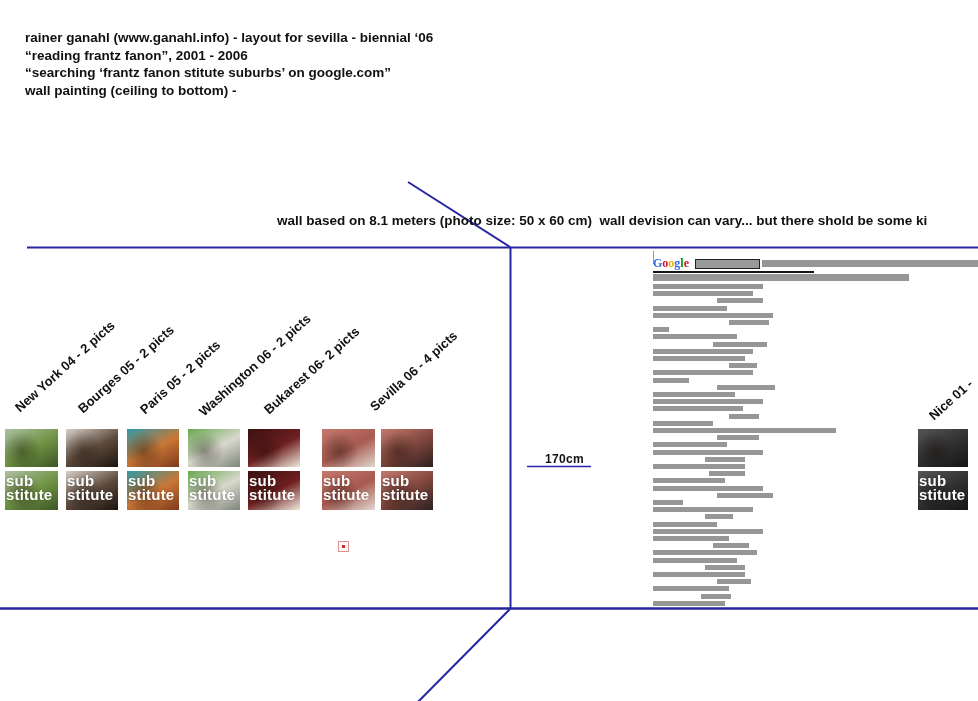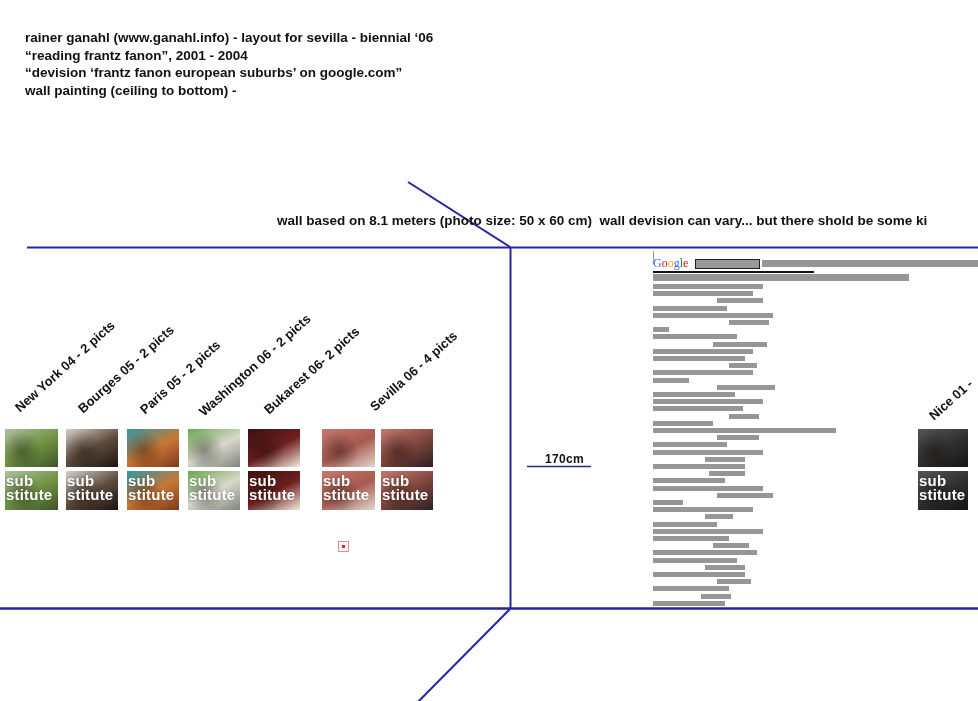--- a/index.html
+++ b/index.html
@@ -21,21 +21,21 @@
     position:absolute;left:1px;top:3px;right:0;color:#fff;font-size:15px;line-height:14px;
     letter-spacing:.2px;text-shadow:0 0 2px rgba(0,0,0,.25);white-space:nowrap;
   }
   .broken-img{
     position:absolute;left:338px;top:525px;width:9px;height:9px;
     border:1px solid #dd9090;background:#fdf6f6;
   }
   .broken-img .dot{position:absolute;left:3px;top:3px;width:3px;height:3px;background:#c03030;}
   .gpanel{position:absolute;left:0;top:0;}
   .gedge{position:absolute;left:653px;top:235px;width:1px;height:13px;background:#999;}
-  .glogo{position:absolute;left:653px;top:241px;font-family:"Liberation Serif","DejaVu Serif",serif;font-size:12px;font-weight:normal;line-height:12px;}
+  .glogo{position:absolute;left:653px;top:241px;font-family:"Liberation Serif","DejaVu Serif",serif;font-size:12px;font-weight:bold;line-height:12px;}
   .gsearchbox{position:absolute;left:695px;top:243px;width:63px;height:8px;background:#9a9a9a;border:1px solid #222;}
   .gtopbar{position:absolute;left:762px;top:244px;width:216px;height:7px;background:#969696;}
   .gunderline{position:absolute;left:653px;top:255px;width:161px;height:2px;background:#141414;}
   .gwidebar{position:absolute;left:653px;top:258px;width:256px;height:7px;background:#969696;}
   .gbar{position:absolute;}
 </style>
 </head>
 <body>
 
 <div class="canvas">
@@ -44,22 +44,22 @@
     <line class="wall-line" x1="27" y1="231.5" x2="978" y2="231.5" stroke-width="2" stroke="#2626a0"></line>
     <line class="wall-line" x1="510.5" y1="231" x2="510.5" y2="593" stroke-width="2" stroke="#2626a0"></line>
     <line class="wall-line" x1="0" y1="592.5" x2="978" y2="592.5" stroke-width="2.5" stroke="#2626a0"></line>
     <line class="wall-line" x1="408" y1="166" x2="510" y2="231" stroke-width="2" stroke="#2626a0"></line>
     <line class="wall-line" x1="510" y1="593" x2="406" y2="698" stroke-width="2" stroke="#2626a0"></line>
     <line class="wall-line" x1="527" y1="450.5" x2="591" y2="450.5" stroke-width="1.5" stroke="#2626a0"></line>
   </svg>
 
   <div class="header">
     <div>rainer ganahl (www.ganahl.info) - layout for sevilla - biennial ‘06</div>
-    <div>“reading frantz fanon”, 2001 - 2004</div>
-    <div>“devision ‘frantz fanon european suburbs’ on google.com”</div>
+    <div>“reading frantz fanon”, 2001 - 2006</div>
+    <div>“searching ‘frantz fanon stitute suburbs’ on google.com”</div>
     <div>wall painting (ceiling to bottom) -</div>
   </div>
 
   <div class="wall-note">wall based on 8.1 meters (photo size: 50 x 60 cm)  wall devision can vary... but there shold be some ki</div>
 
   <div id="city-labels">
       <div class="city-label" style="left: 22px; top: 385px;">New York 04 - 2 picts</div>
       <div class="city-label" style="left: 85px; top: 386px;">Bourges 05 - 2 picts</div>
       <div class="city-label" style="left: 147px; top: 387px;">Paris 05 - 2 picts</div>
       <div class="city-label" style="left: 206px; top: 389px;">Washington 06 - 2 picts</div>

